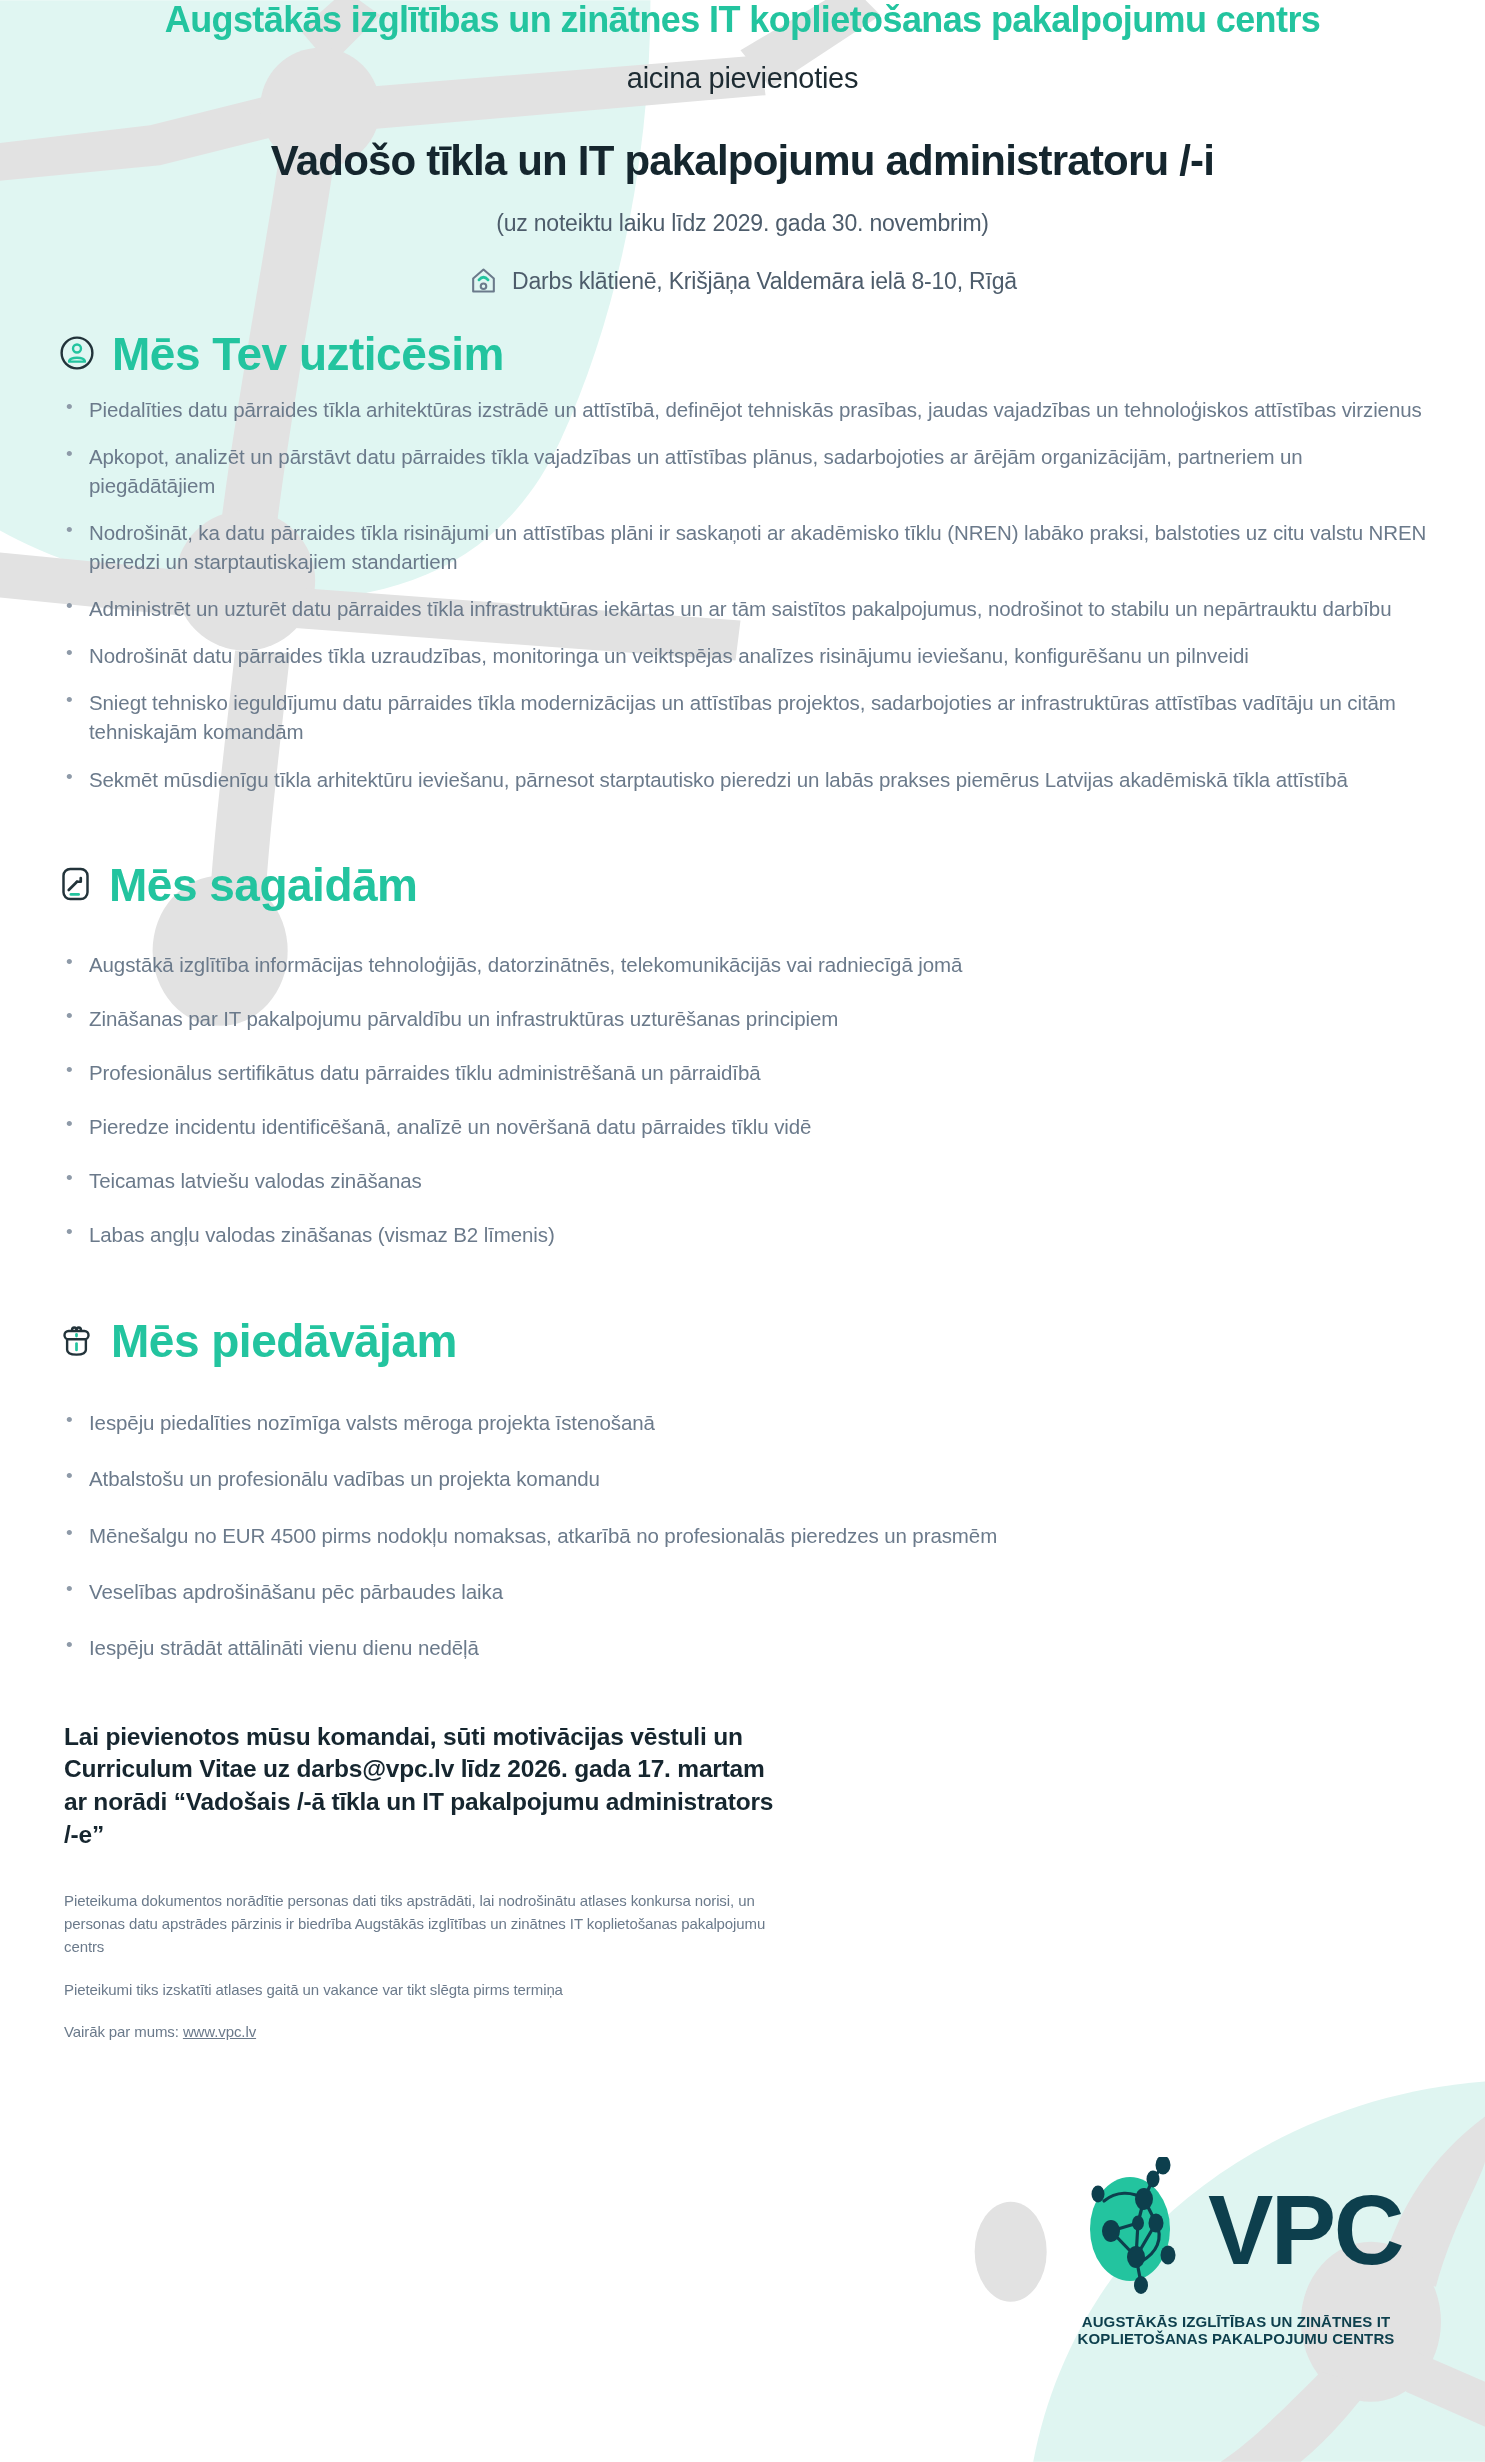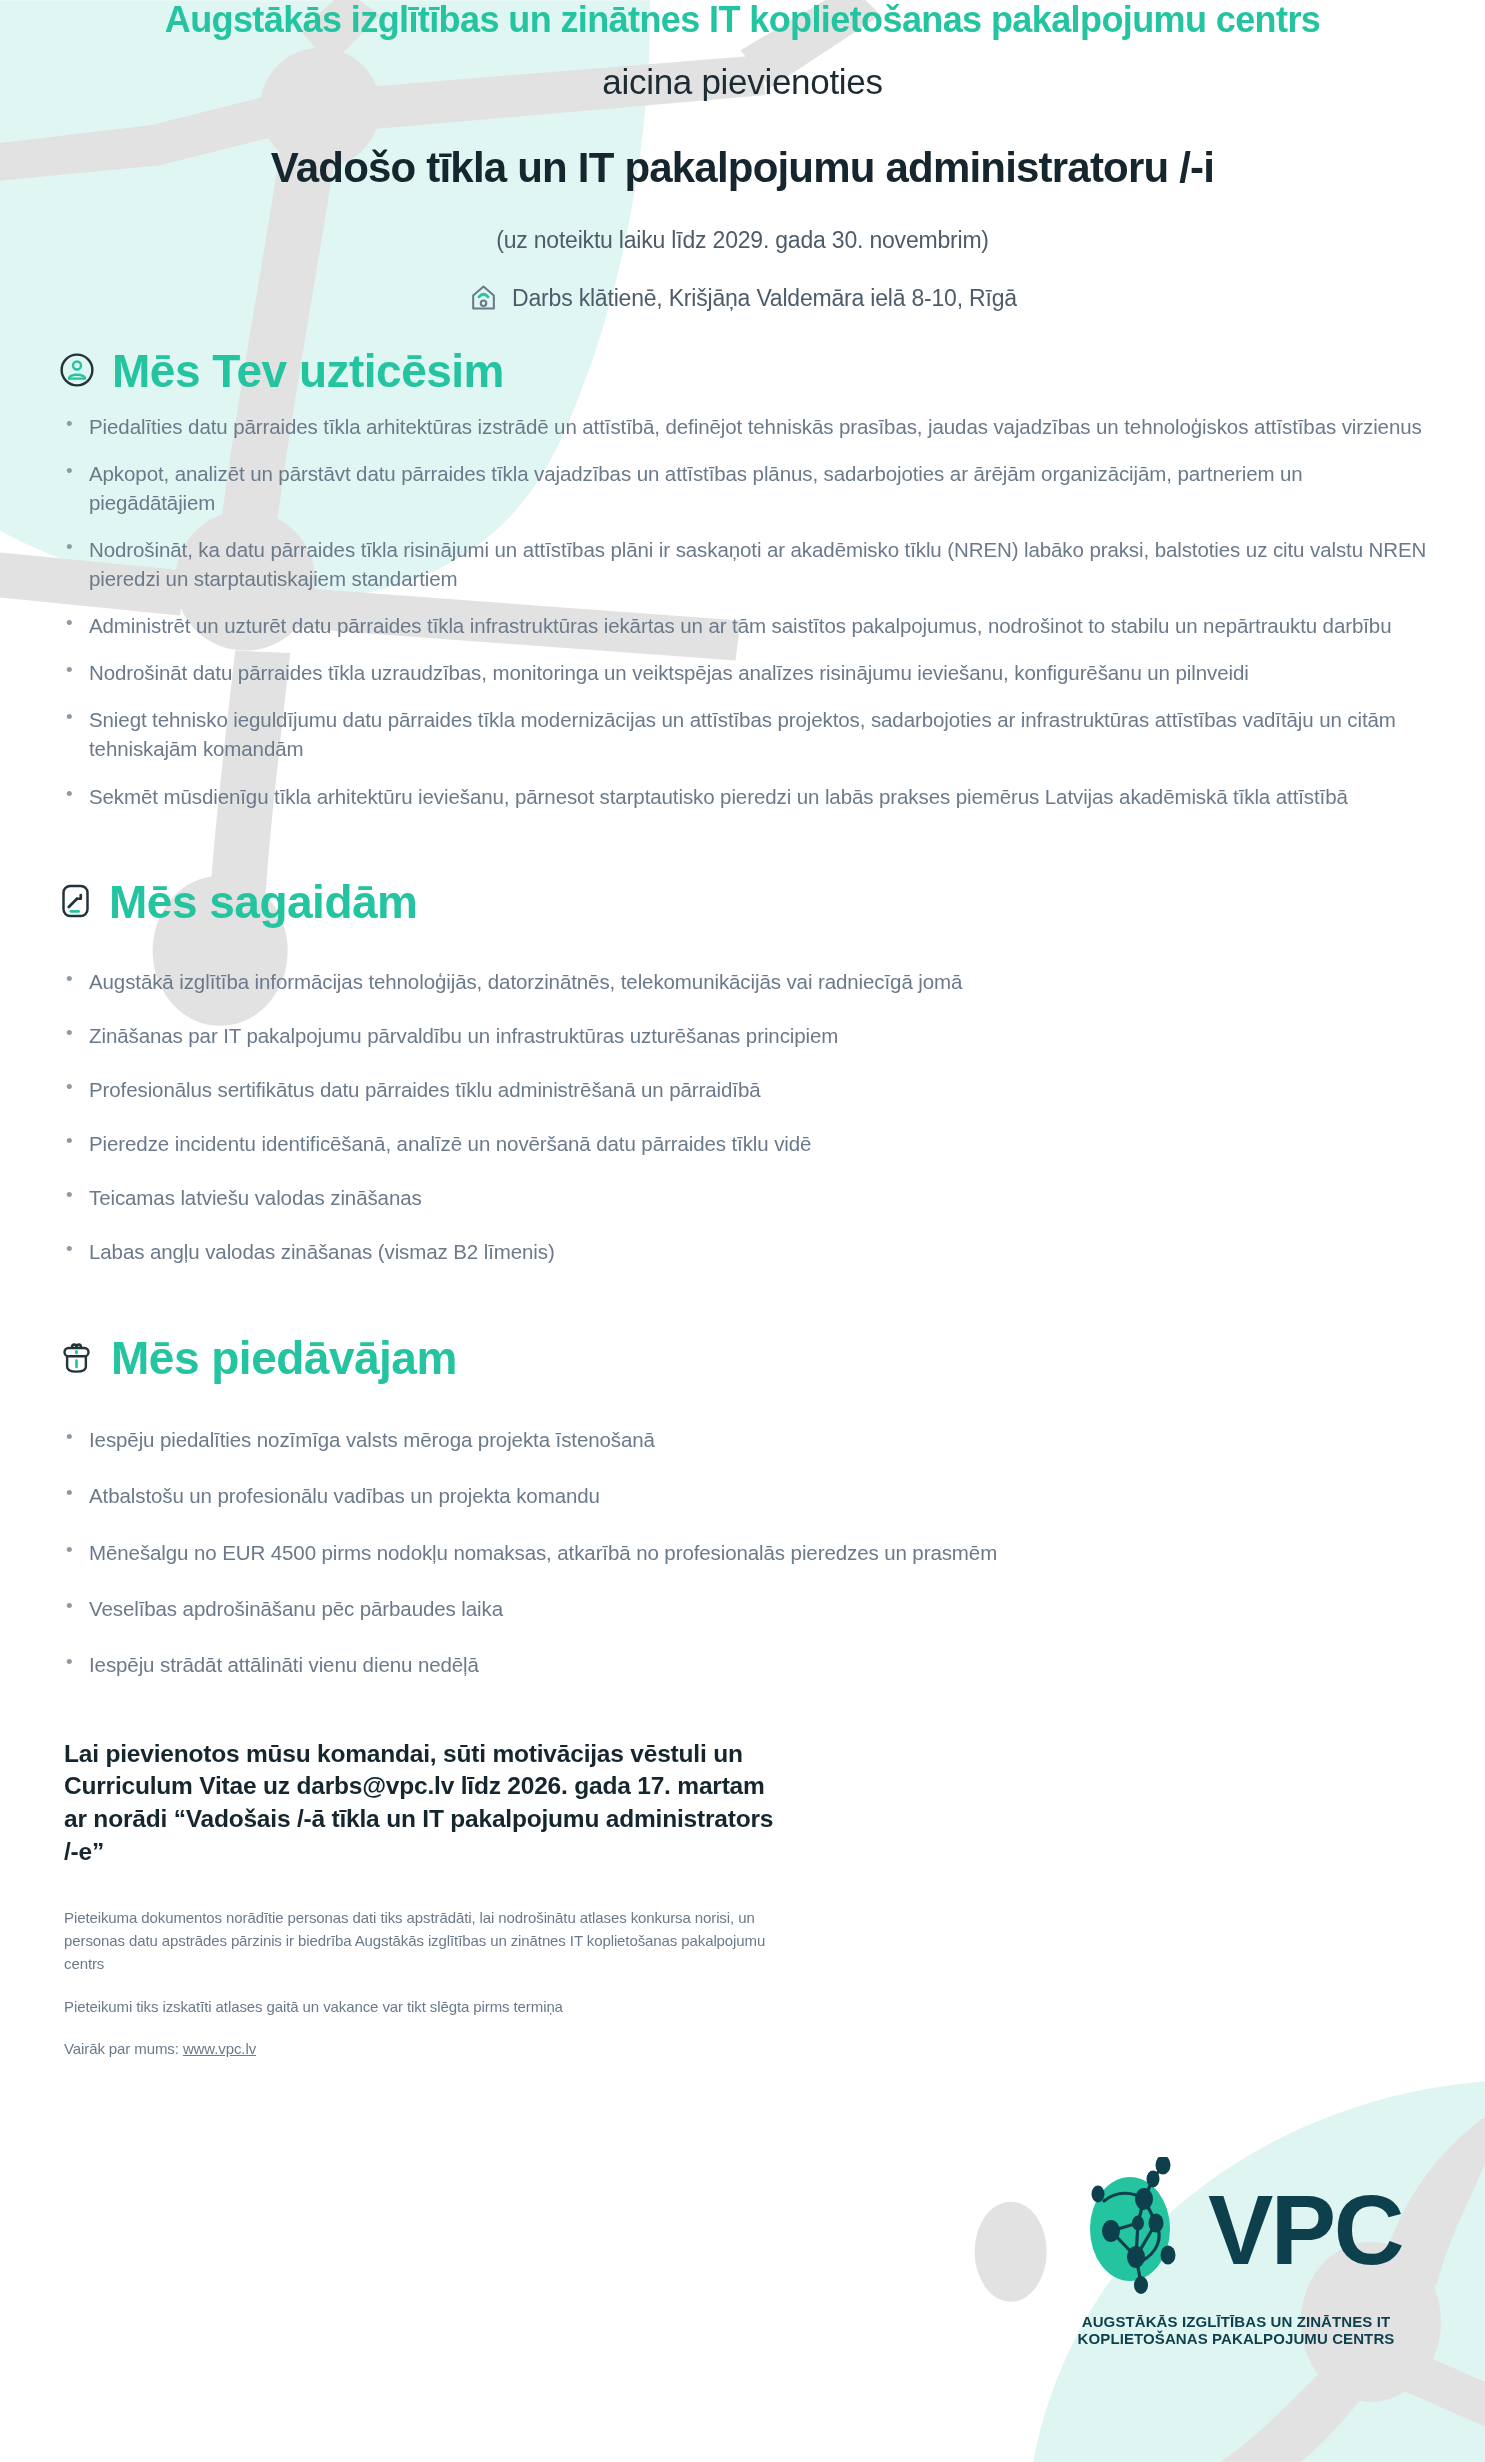--- a/index.html
+++ b/index.html
@@ -41,37 +41,37 @@
   .org-name {
     color: #23c49f;
     font-size: 36px;
     font-weight: bold;
     letter-spacing: -0.6px;
     line-height: 1.1;
     margin: 0;
   }
   .invite {
     color: #1d2b32;
-    font-size: 35px;
+    font-size: 29px;
     font-weight: 400;
     margin: 22px 0 0 0;
     letter-spacing: -0.3px;
   }
   .job-title {
     color: #15262e;
     font-size: 42px;
     font-weight: bold;
     letter-spacing: -0.8px;
     margin: 42px 0 0 0;
   }
   .term-note {
     color: #4d5c6b;
     font-size: 23px;
     font-weight: 400;
-    margin: 35px 0 0 0;
+    margin: 25px 0 0 0;
     letter-spacing: -0.2px;
   }
   .location-row {
     margin: 28px 0 0 0;
     display: flex;
     align-items: center;
     justify-content: center;
     gap: 13px;
   }
   .location-text {

